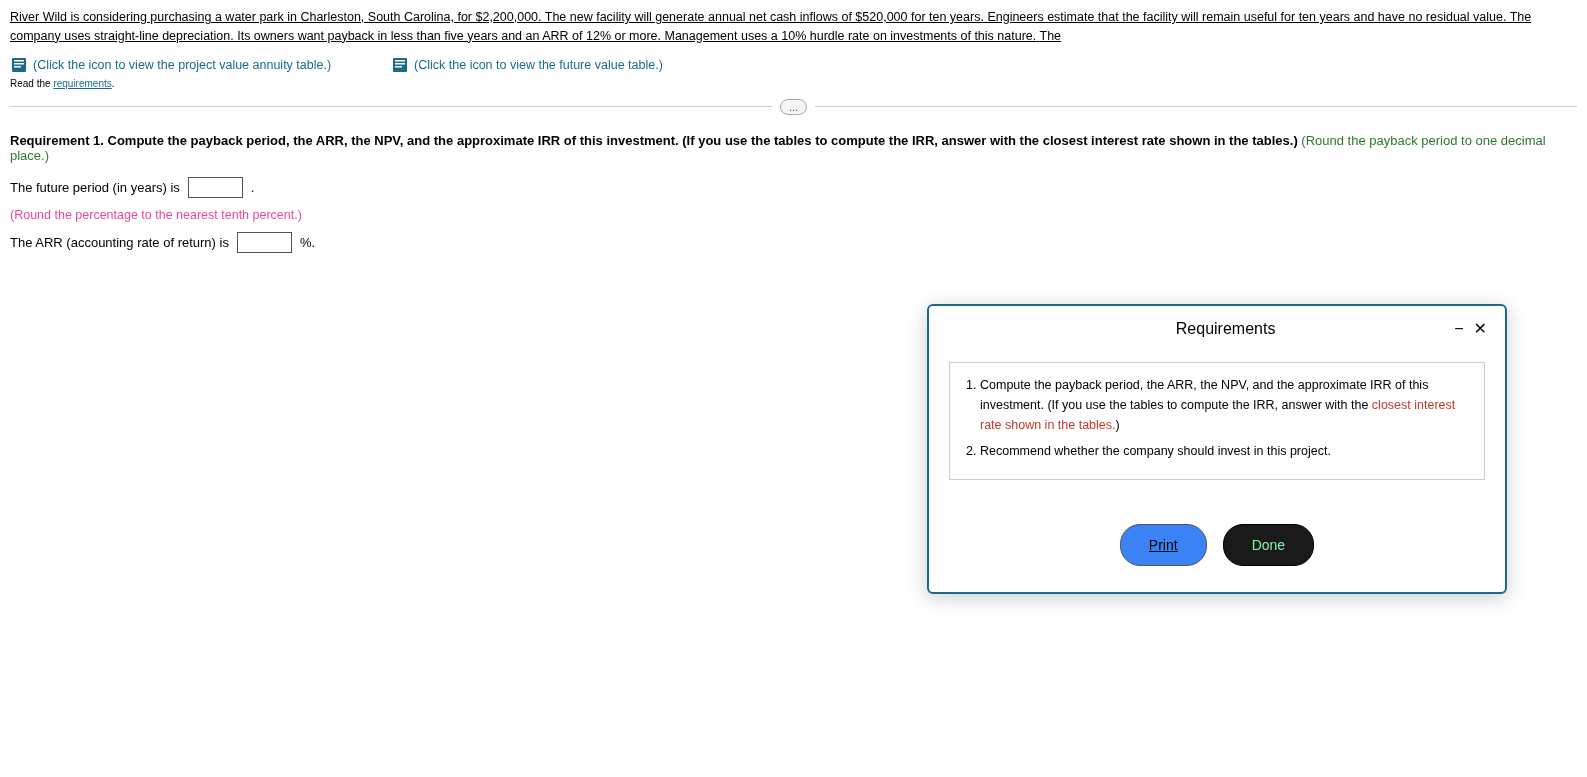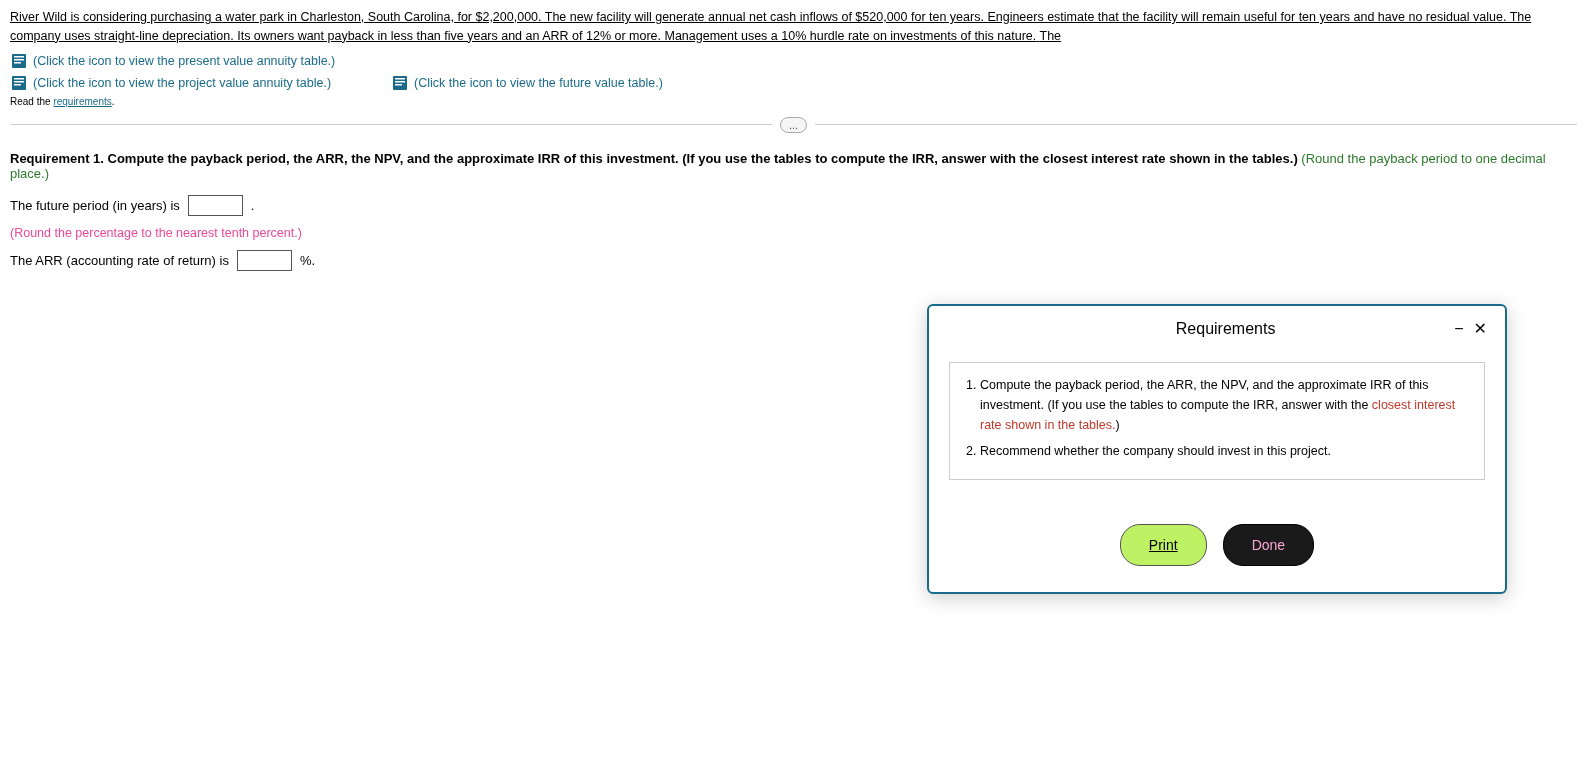--- a/index.html
+++ b/index.html
@@ -172,54 +172,43 @@
     .modal-footer {
       display: flex;
       justify-content: center;
       gap: 16px;
       padding-bottom: 20px;
     }
     .btn-print {
       border: 1px solid #555;
       border-radius: 20px;
       padding: 8px 28px;
-      background: #bef264;
+      background: #3b82f6;
       font-size: 14px;
       cursor: pointer;
       text-decoration: underline;
     }
     .btn-done {
       border: 1px solid #000;
       border-radius: 20px;
       padding: 12px 28px;
       background: #1a1a1a;
-      color: #f9a8d4;
+      color: #86efac;
       font-size: 14px;
       cursor: pointer;
     }
   </style>
 </head>
 <body>
 
 <div class="intro-text">
   <span>River Wild is considering purchasing a water park in Charleston, South Carolina, for $2,200,000. The new facility will generate annual net cash inflows of $520,000 for ten years. Engineers estimate that the facility will remain useful for ten years and have no residual value. The company uses straight-line depreciation. Its owners want payback in less than five years and an ARR of 12% or more. Management uses a 10% hurdle rate on investments of this nature.</span> <span style="font-size:12.5px;">The</span>
 </div>
 
 <div class="links-row">
-  <div class="link-item">
-    <span class="book-icon">
-      <svg width="18" height="18" viewBox="0 0 18 18">
-        <rect x="2" y="2" width="14" height="14" rx="1" fill="#1a6b8a"></rect>
-        <rect x="4" y="4" width="10" height="1.5" fill="white"></rect>
-        <rect x="4" y="7" width="10" height="1.5" fill="white"></rect>
-        <rect x="4" y="10" width="7" height="1.5" fill="white"></rect>
-      </svg>
-    </span>
-    <span>(Click the icon to view the present value annuity table.)</span>
-  </div>
 </div>
 
 <div class="links-row">
   <div class="link-item">
     <span class="book-icon">
       <svg width="18" height="18" viewBox="0 0 18 18">
         <rect x="2" y="2" width="14" height="14" rx="1" fill="#1a6b8a"></rect>
         <rect x="4" y="4" width="10" height="1.5" fill="white"></rect>
         <rect x="4" y="7" width="10" height="1.5" fill="white"></rect>
         <rect x="4" y="10" width="7" height="1.5" fill="white"></rect>

